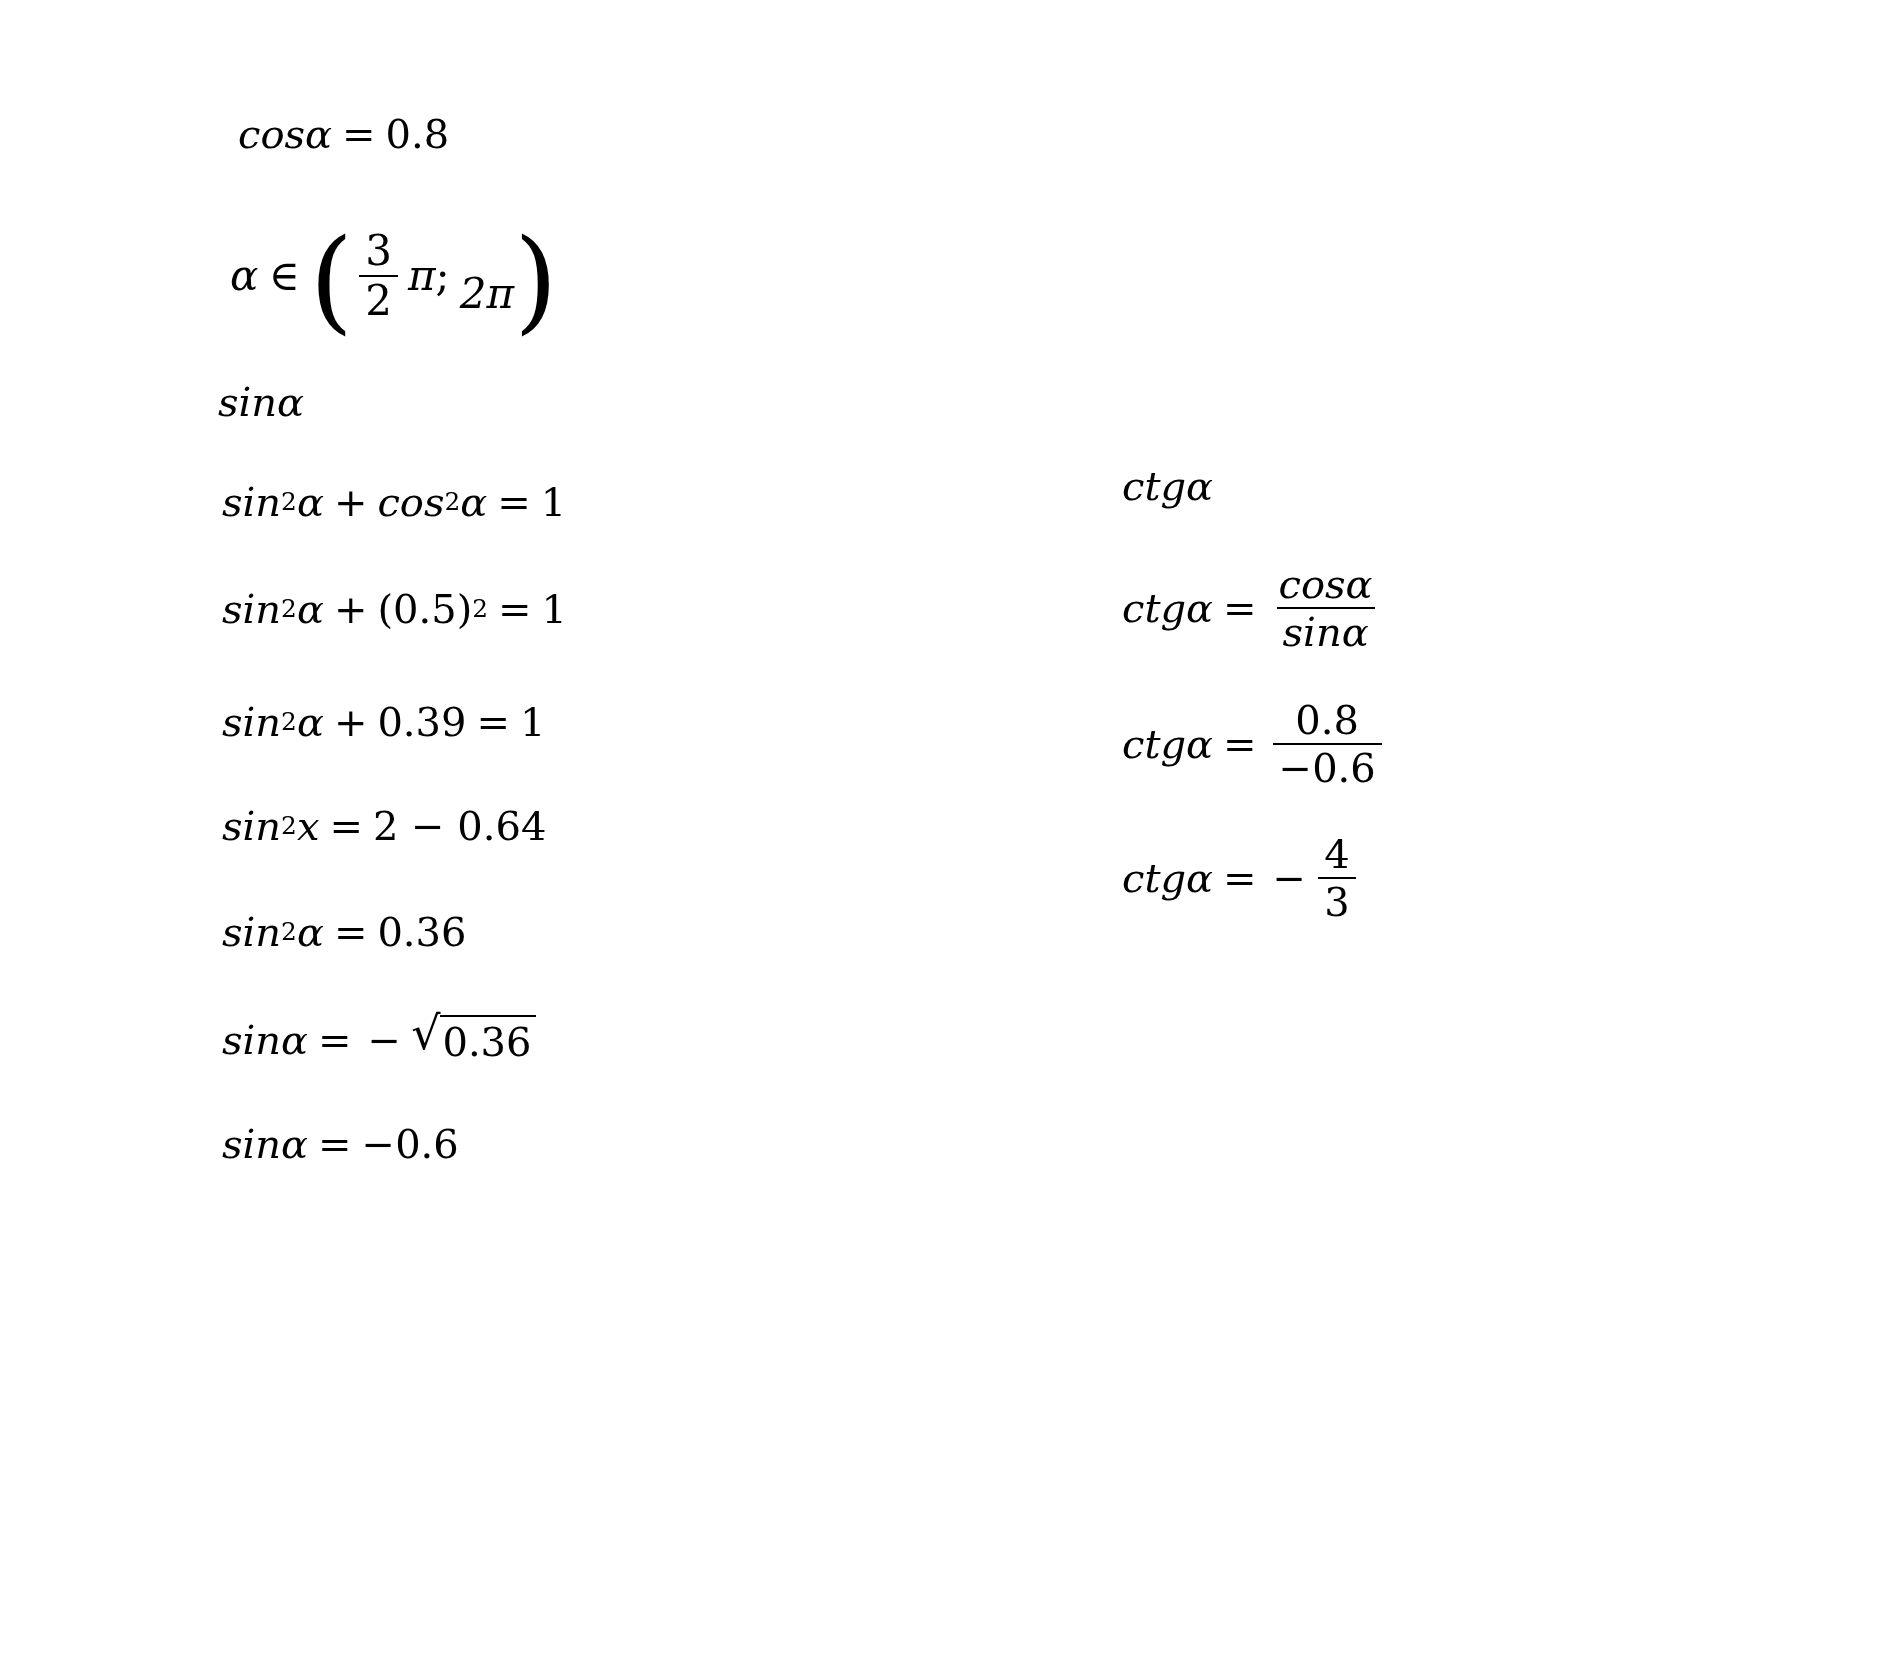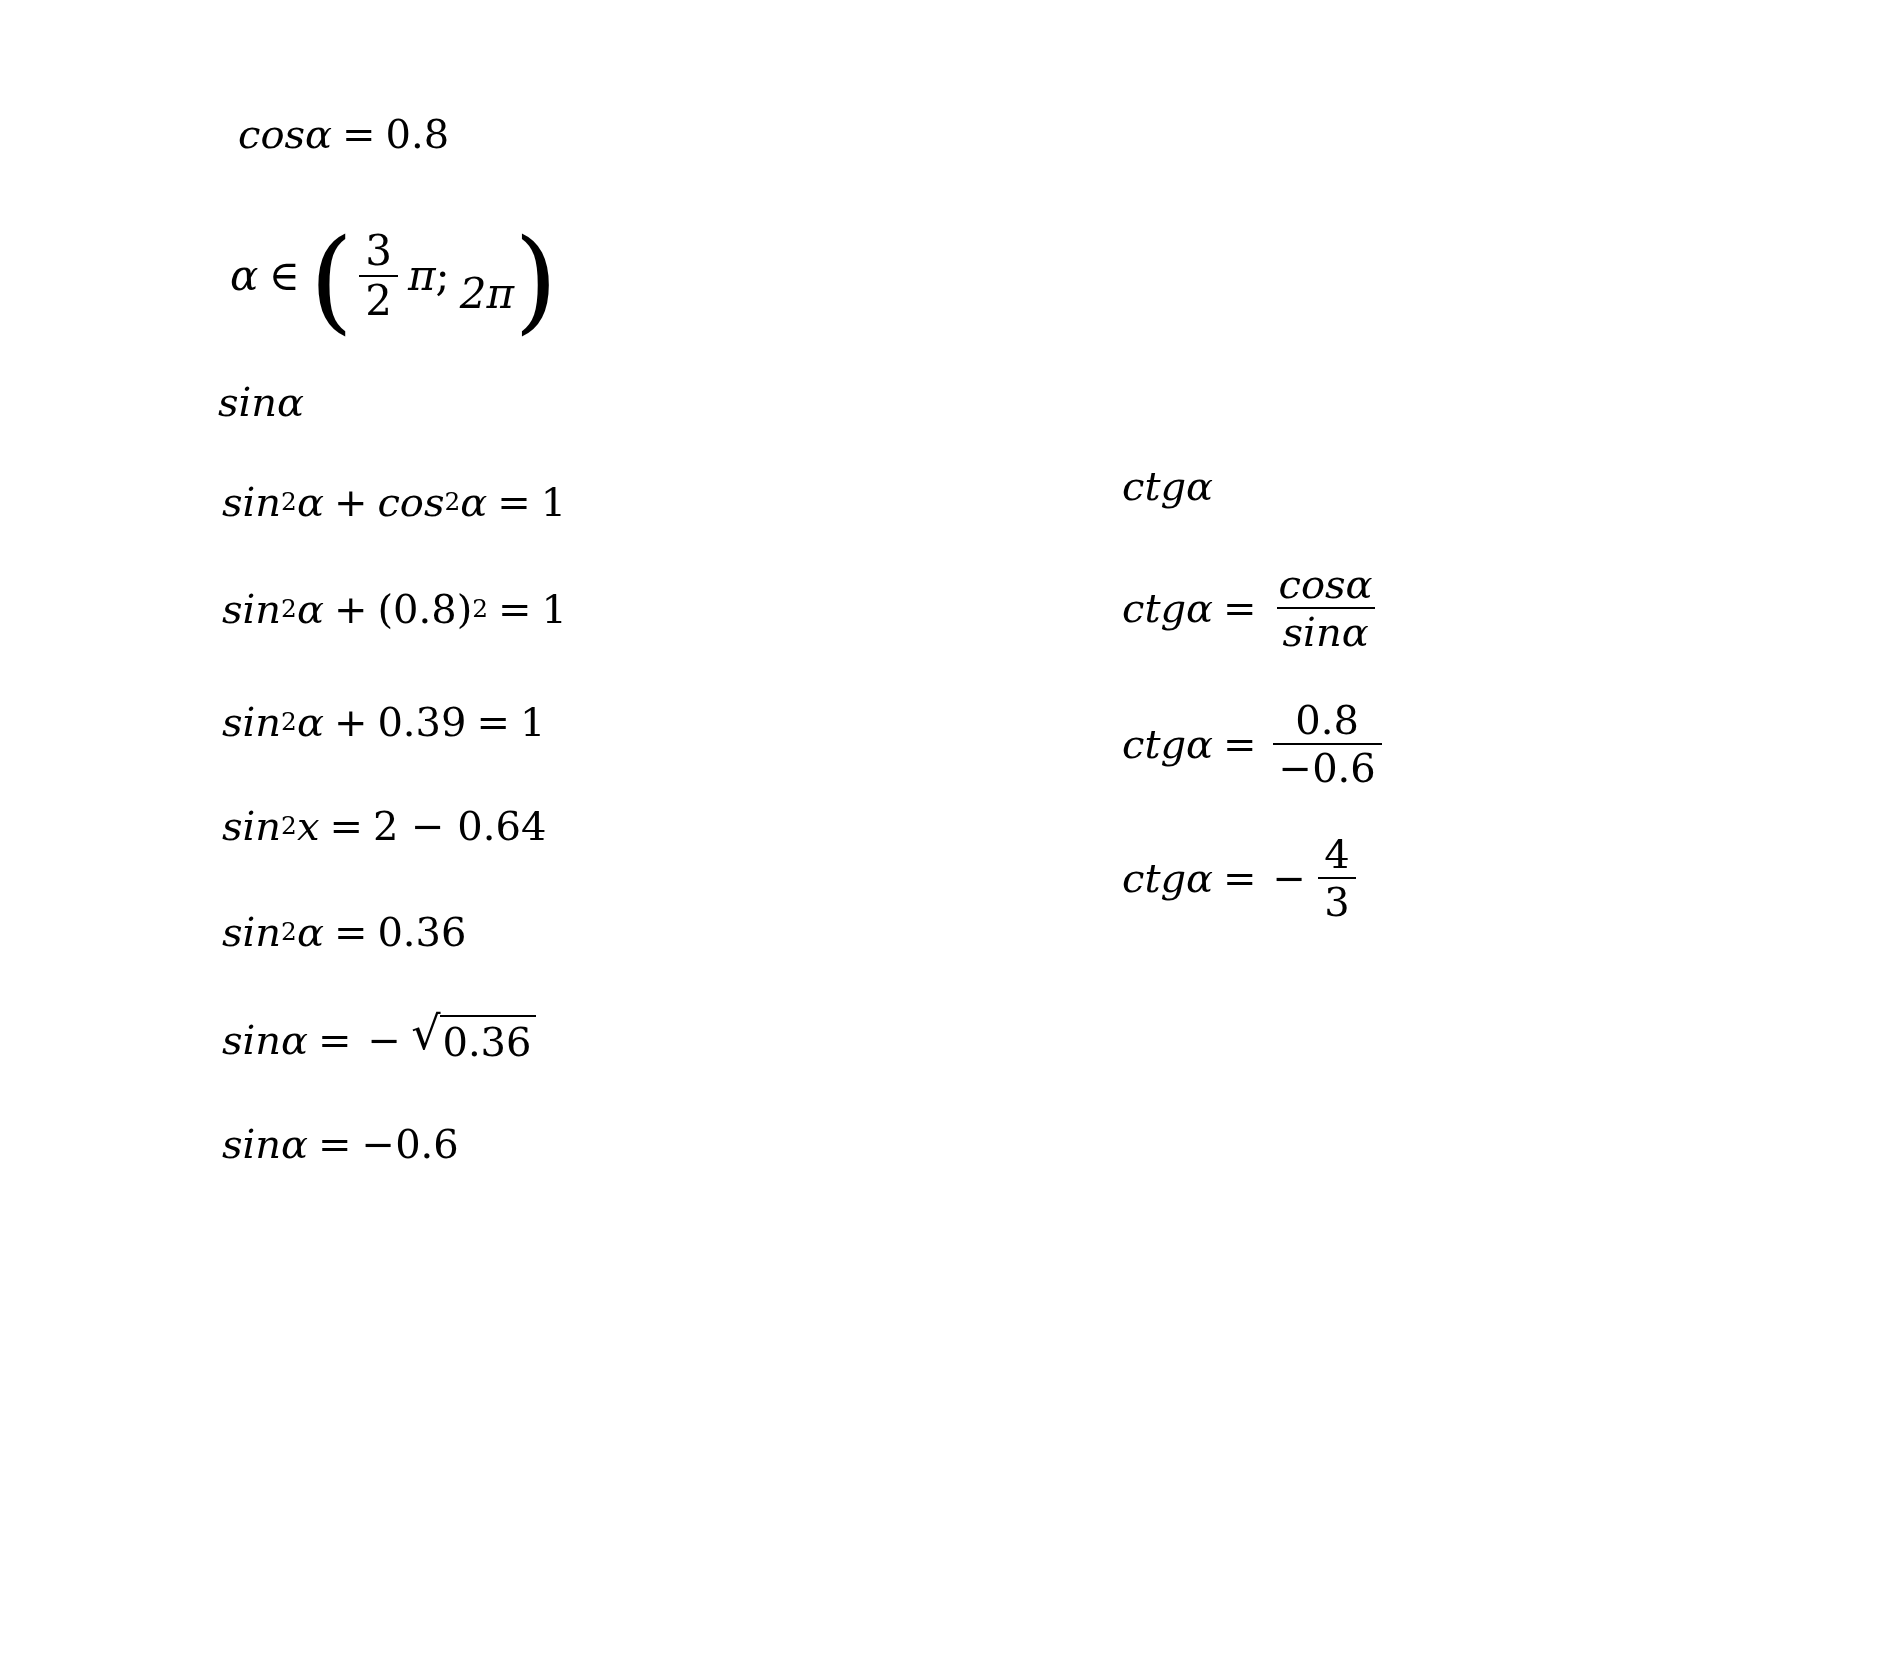--- a/index.html
+++ b/index.html
@@ -124,21 +124,21 @@
       <span>α</span>
     <span class="op">=</span>
     <span class="num-plain">1</span>
   </div>
 
   <div class="row math" style="left:222px; top:575px;">
     <span>sin</span>
       <sup class="expn">2</sup>
       <span>α</span>
     <span class="op">+</span>
-    <span class="num-plain">(0.8)</span>
+    <span class="num-plain">(0.5)</span>
       <sup class="expn">2</sup>
     <span class="op">=</span>
     <span class="num-plain">1</span>
   </div>
 
   <div class="row math" style="left:222px; top:688px;">
     <span>sin</span>
       <sup class="expn">2</sup>
       <span>α</span>
     <span class="op">+</span>

